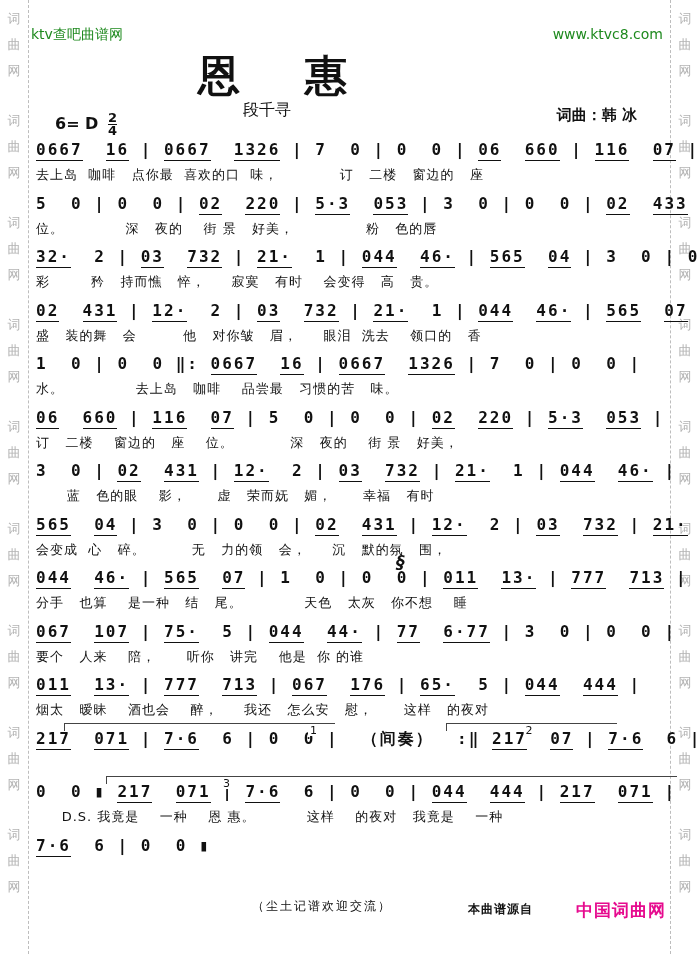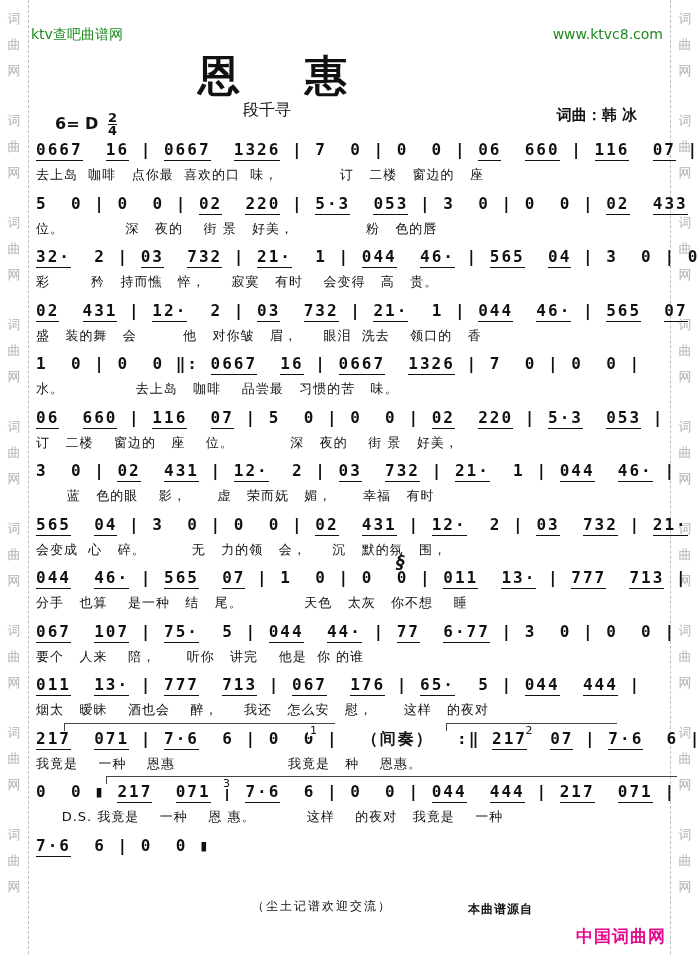--- a/index.html
+++ b/index.html
@@ -41,21 +41,21 @@
     white-space:pre; color:#111;
   }
   .beam { border-bottom:1.6px solid #111; padding-bottom:1px; }
   .lyrics { font-size:13px; line-height:18px; letter-spacing:1px; white-space:pre; margin-top:4px; }
   .segno { position:absolute; left:55%; bottom:-6px; font-size:17px; font-style:italic; font-weight:bold; }
   .volta { position:absolute; top:-4px; height:7px; border-top:1.3px solid #444; border-left:1.3px solid #444; }
   .volta-label { position:absolute; top:1px; font-size:11px; background:#fff; padding:0 2px; line-height:11px; }
   
   .footer-note   { position:absolute; top:898px; left:252px; font-size:12px; letter-spacing:2px; }
   .footer-label  { position:absolute; top:901px; left:468px; font-size:12px; font-weight:bold; letter-spacing:1px; }
-  .footer-site   { position:absolute; top:899px; left:576px; font-size:17px; font-weight:bold; letter-spacing:1px; color:var(--source-magenta,#e60a8e);margin-top:26px; }
+  .footer-site   { position:absolute; top:899px; left:576px; font-size:17px; font-weight:bold; letter-spacing:1px; color:var(--source-magenta,#e60a8e); }
 </style>
 </head>
 <body>
 
 <div class="side-strip strip-left">
     <div class="strip-char">词</div>
     <div class="strip-char">曲</div>
     <div class="strip-char">网</div>
     <div class="strip-gap"></div>
     <div class="strip-char">词</div>
@@ -192,21 +192,20 @@
       <div class="lyrics">烟太   暧昧    酒也会    醉，     我还   怎么安   慰，      这样   的夜对</div>
     </div>
     <div class="sys">
       <div class="volta" style="left: 28px; width: 270px;">
         <span class="volta-label" style="left: 90%;">1</span>
       </div>
       <div class="volta" style="left: 410px; width: 170px;">
         <span class="volta-label" style="left: 45%;">2</span>
       </div>
       <div class="notes"><span class="beam">217</span><span>  </span><span class="beam">071</span><span> </span><span>|</span><span> </span><span class="beam">7·6</span><span>  </span><span>6</span><span> </span><span>|</span><span> </span><span>0</span><span>  </span><span>0</span><span> </span><span>|</span><span>  </span><span>（间奏）</span><span>  </span><span>:‖</span><span> </span><span class="beam">217</span><span>  </span><span class="beam">07</span><span> </span><span>|</span><span> </span><span class="beam">7·6</span><span>  </span><span>6</span><span> </span><span>|</span></div>
-      <div class="lyrics">我竟是    一种    恩惠                      我竟是   种    恩惠。</div>
     </div>
     <div class="sys">
       <div class="volta" style="left: 70px; width: 570px;">
         <span class="volta-label" style="left: 20%;">3</span>
       </div>
       <div class="notes"><span>0</span><span>  </span><span>0</span><span> </span><span>▮</span><span> </span><span class="beam">217</span><span>  </span><span class="beam">071</span><span> </span><span>|</span><span> </span><span class="beam">7·6</span><span>  </span><span>6</span><span> </span><span>|</span><span> </span><span>0</span><span>  </span><span>0</span><span> </span><span>|</span><span> </span><span class="beam">044</span><span>  </span><span class="beam">444</span><span> </span><span>|</span><span> </span><span class="beam">217</span><span>  </span><span class="beam">071</span><span> </span><span>|</span></div>
       <div class="lyrics">     D.S. 我竟是    一种    恩 惠。          这样    的夜对   我竟是    一种</div>
     </div>
     <div class="sys">
       <div class="notes"><span class="beam">7·6</span><span>  </span><span>6</span><span> </span><span>|</span><span> </span><span>0</span><span>  </span><span>0</span><span> </span><span>▮</span></div>

